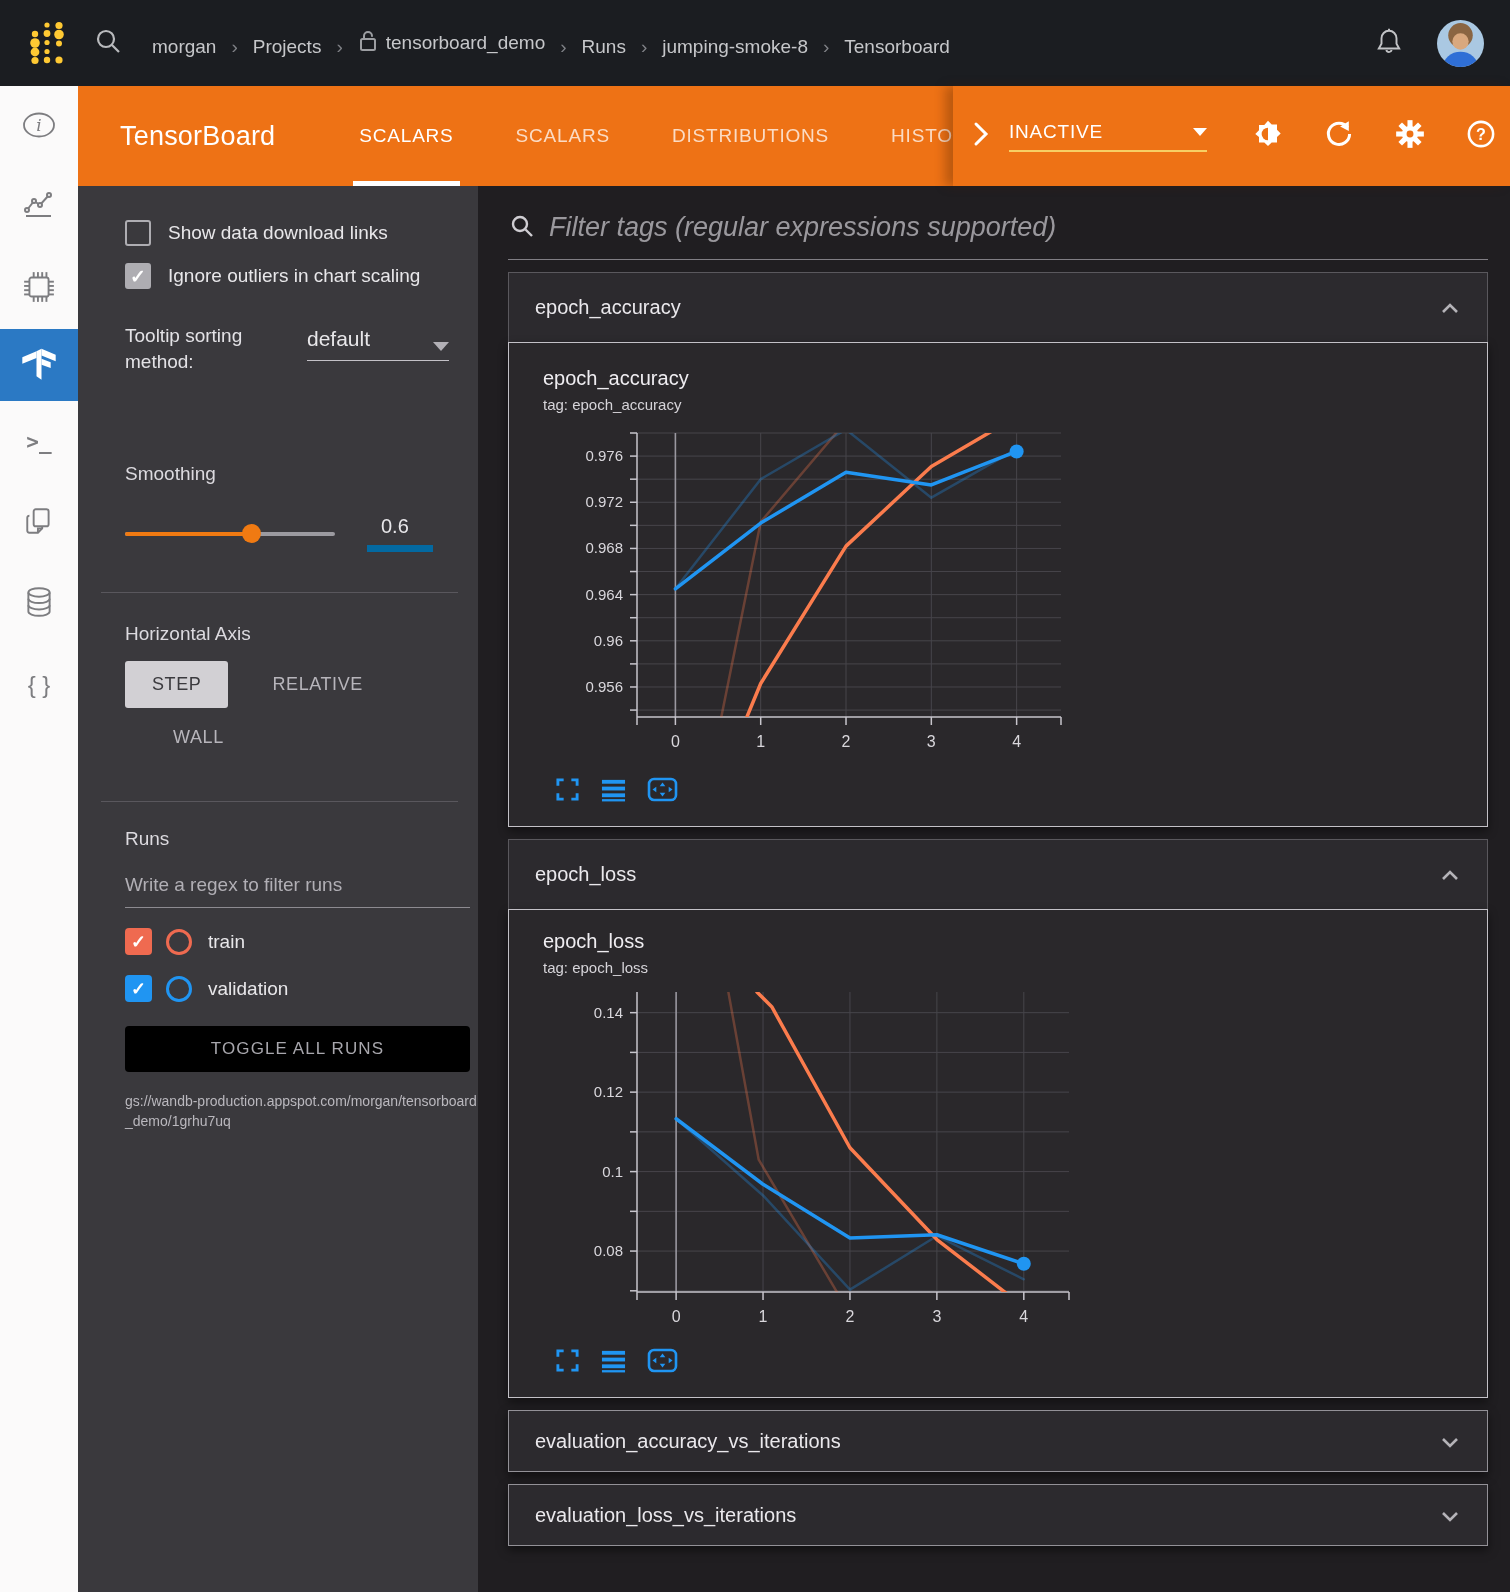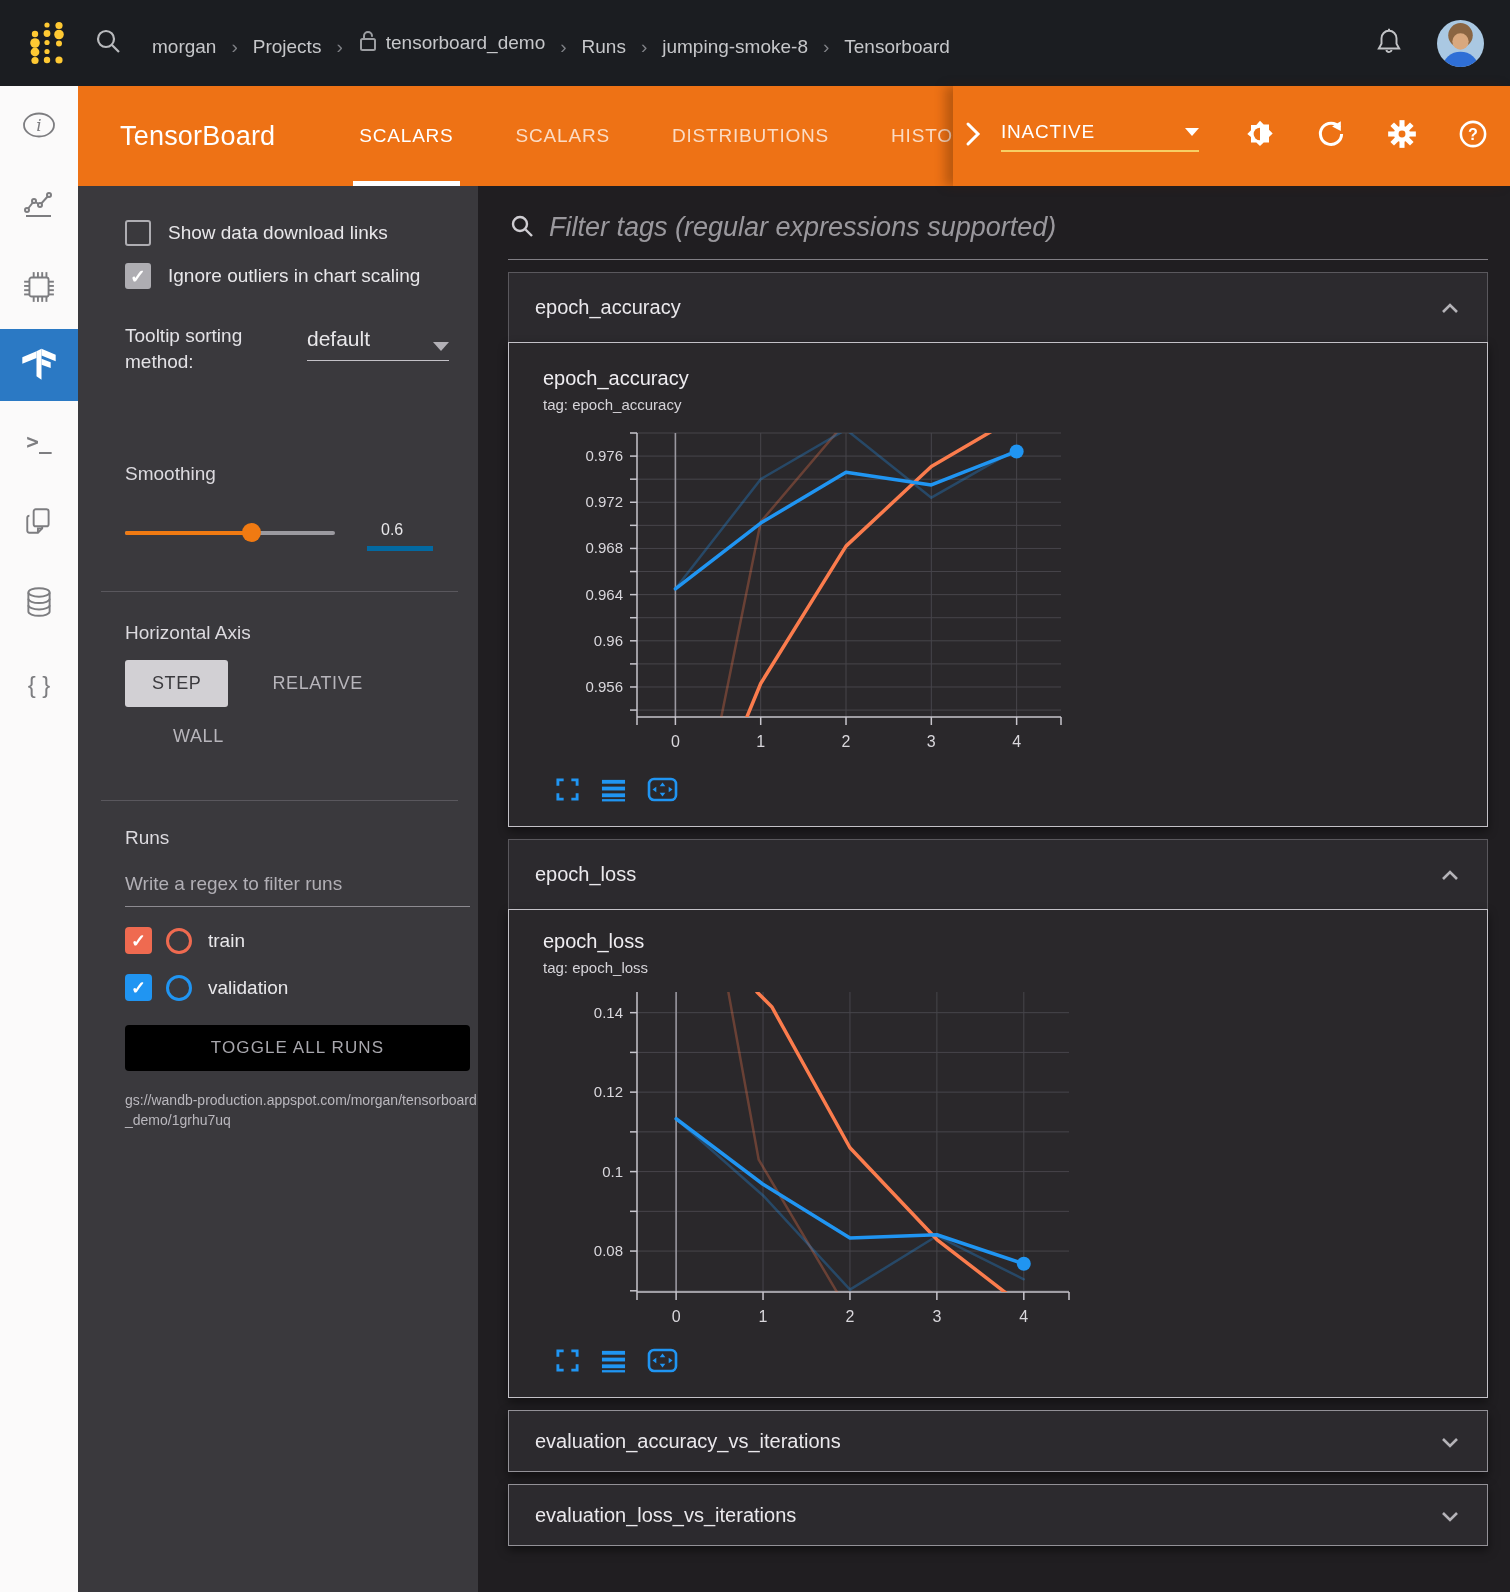--- a/index.html
+++ b/index.html
@@ -31,21 +31,21 @@
   .content { flex:1; display:flex; flex-direction:column; min-width:0; }
 
   
   .tb-header { height:100px; background:#ee7215; display:flex; align-items:stretch; position:relative; flex-shrink:0; }
   .tb-logo { font-size:27px; font-weight:500; color:#fff; margin-left:42px; align-self:center; letter-spacing:.2px; }
   .tb-tabs { display:flex; margin-left:78px; gap:50px; }
   .tab { display:flex; align-items:center; padding:0 6px; font-size:19px; letter-spacing:.8px; color:rgba(255,255,255,.75);
     border-bottom:5px solid transparent; border-top:5px solid transparent; }
   .tab.active { color:#fff; border-bottom-color:#fff; }
   .status-panel { position:absolute; right:0; top:0; height:100%; width:557px; background:#ee7215;
-    box-shadow:-8px 0 10px rgba(70,30,0,.30); display:flex; align-items:center; padding-left:10px; }
+    box-shadow:-8px 0 10px rgba(70,30,0,.30); display:flex; align-items:center; padding-left:18px; }
   .status-select { width:198px; margin-left:18px; border-bottom:2px solid #f7cf64; padding-bottom:7px;
     display:flex; align-items:center; justify-content:space-between; color:#fff; font-size:19px; letter-spacing:.8px; }
   .caret-down { width:0; height:0; border-left:7px solid transparent; border-right:7px solid transparent; border-top:8px solid #fff; }
   .hdr-icons { display:flex; align-items:center; gap:41px; margin-left:46px; }
 
   
   .tb-body { display:flex; flex:1; min-height:0; }
 
   
   .settings { width:400px; flex-shrink:0; background:#3a393d; padding:34px 18px 0 47px; color:#e8e7ea; font-size:19px; overflow:hidden; }
@@ -55,21 +55,21 @@
   .tooltip-row { display:flex; margin-top:34px; align-items:flex-start; }
   .tooltip-lbl { width:182px; line-height:1.35; color:#e3e2e6; }
   .dropdown { width:142px; border-bottom:1px solid #c3c1c7; padding-bottom:9px; margin-top:4px;
     display:flex; align-items:flex-end; justify-content:space-between; font-size:21px; }
   .dd-caret { width:0; height:0; border-left:8px solid transparent; border-right:8px solid transparent; border-top:9px solid #b2b0b6; }
   .smooth-label { margin-top:89px; color:#dcdadf; }
   .slider-row { display:flex; align-items:center; margin-top:30px; }
   .slider { position:relative; width:210px; height:4px; background:#9b9aa0; border-radius:2px; }
   .slider-fill { position:absolute; left:0; top:0; height:4px; background:#f07a12; border-radius:2px; }
   .slider-thumb { position:absolute; top:-8px; width:19px; height:19px; border-radius:50%; background:#f07a12; }
-  .smooth-value { margin-left:32px; width:66px; border-bottom:5px solid #0369a1; padding:0 0 7px 14px; font-size:16px;margin-top:6px; }
+  .smooth-value { margin-left:32px; width:66px; border-bottom:7px solid #0369a1; padding:0 0 7px 14px; font-size:20px; }
   .divider { border:none; border-top:1px solid #59575d; margin:40px 2px 0 -24px; }
   .haxis-label { margin-top:30px; color:#dcdadf; }
   .axis-btns { display:flex; flex-wrap:wrap; margin-top:16px; width:272px; }
   .btn-step { background:#d2d0d4; color:#3b3a3e; padding:13px 27px; border-radius:3px; font-size:18px; letter-spacing:.6px; }
   .btn-flat { color:#b7b5bb; padding:13px 20px; font-size:18px; letter-spacing:.6px; }
   .btn-rel { margin-left:24px; }
   .btn-wall { margin-left:28px; margin-top:6px; }
   .runs-label { margin-top:26px; color:#dcdadf; }
   .regex-wrap { margin-top:24px; width:345px; border-bottom:1px solid #8d8b91; padding-bottom:11px; }
   .regex-wrap input { width:100%; background:transparent; border:none; outline:none; color:#e8e7ea; font-size:19px; font-family:inherit; }

